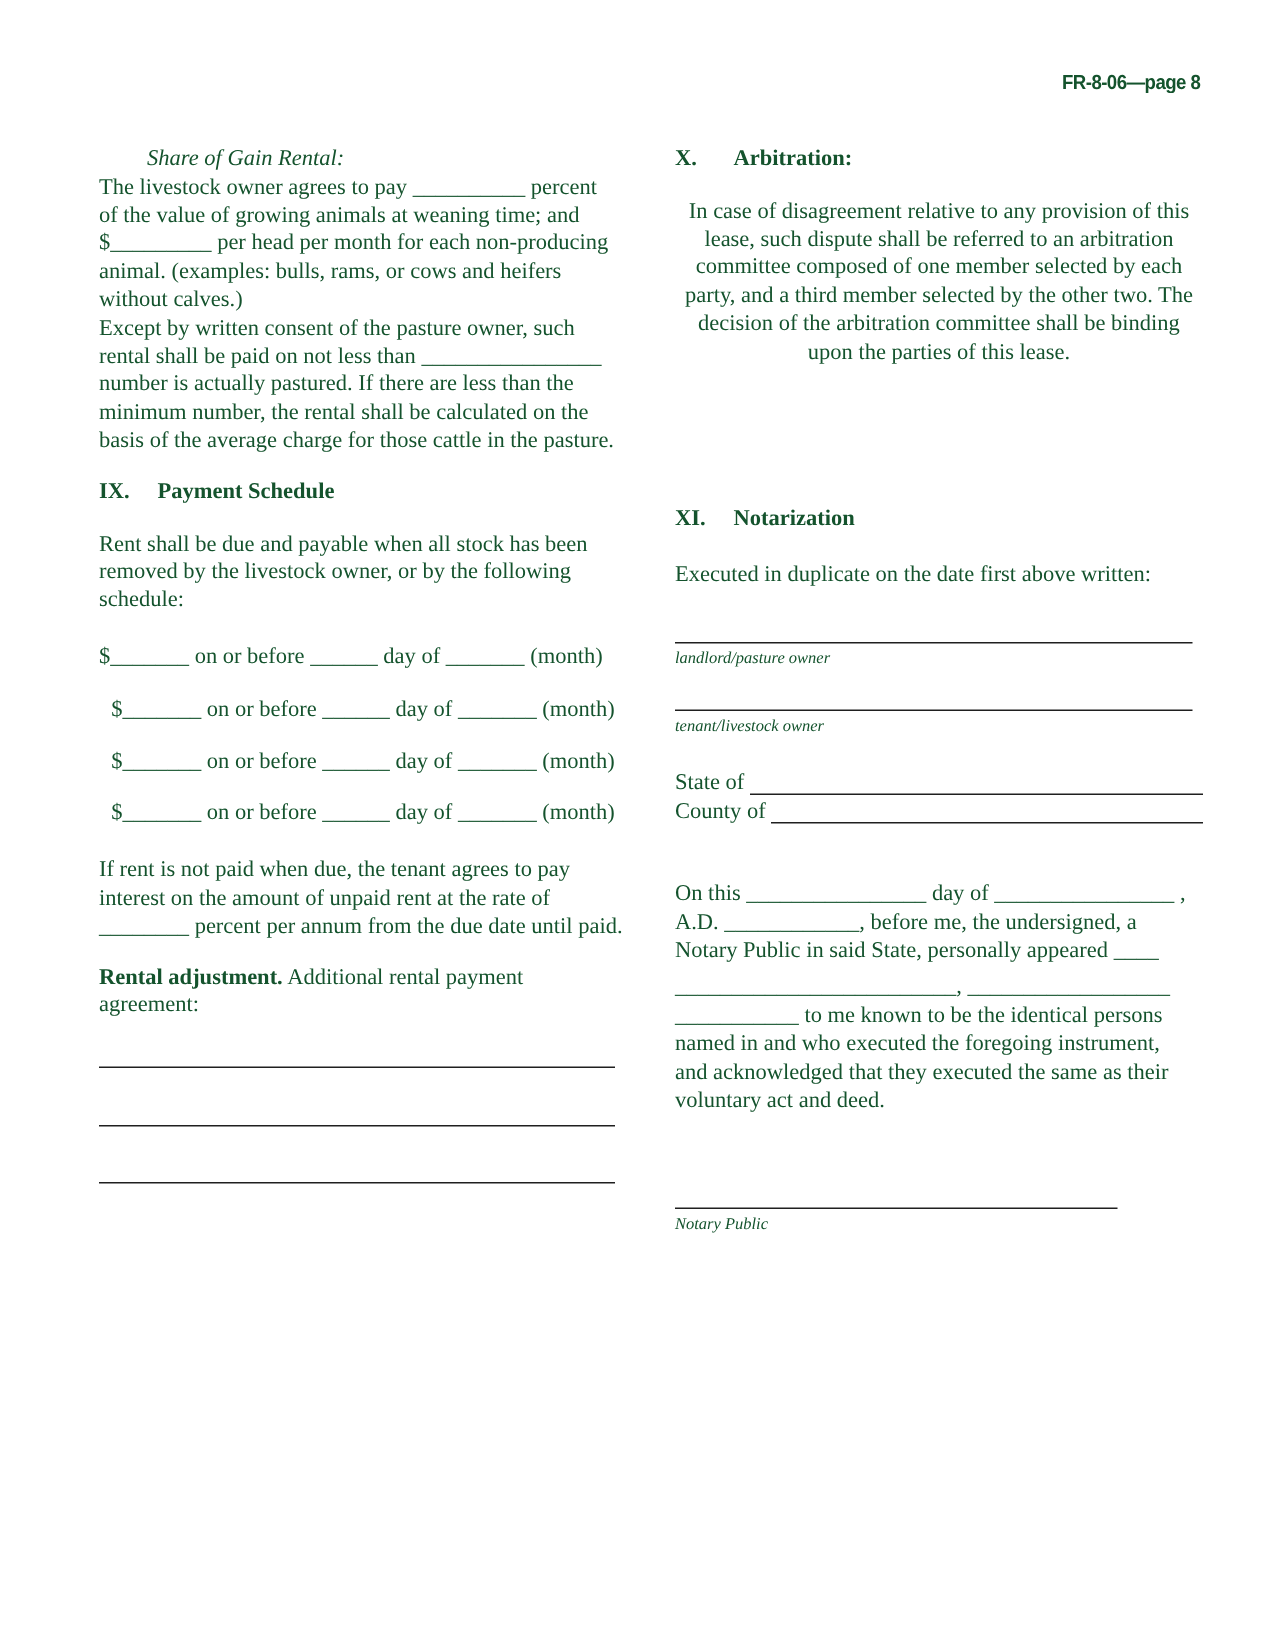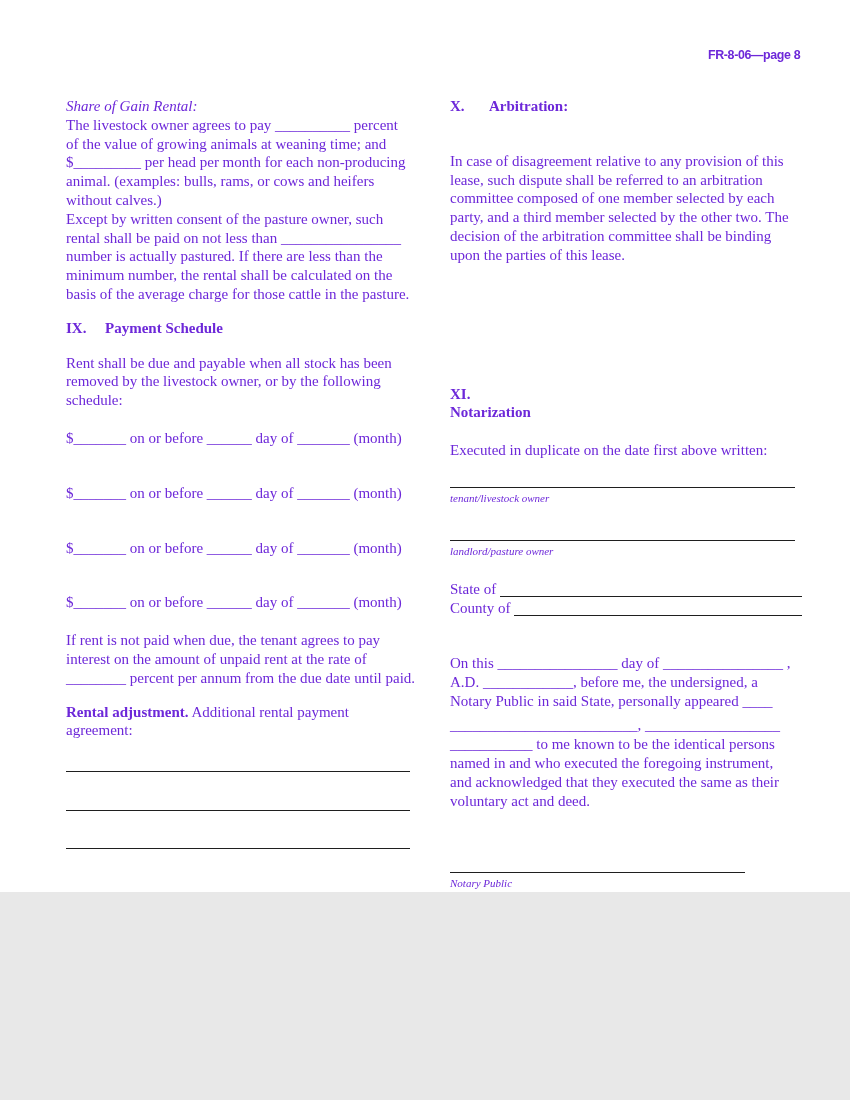--- a/index.html
+++ b/index.html
@@ -1,43 +1,43 @@
 <!DOCTYPE html>
 <html><head>
 <meta charset="utf-8">
 <style>
   html,body { margin:0; padding:0; background:#e8e8e8; }
   .page {
-    position:relative; width:850px; height:892px; margin:0 auto;
-    background:#ffffff; color:#6d28d9;
+    position:relative; width:850px; height:1100px; margin:0 auto;
+    background:#ffffff; color:#14532d;
     font-family:"Liberation Serif","DejaVu Serif",serif;
     font-size:15px; line-height:18.8px;
   }
   .doc-ref {
     position:absolute; top:46px; right:50px;
     font-family:"Liberation Sans","DejaVu Sans",sans-serif;
     font-weight:700; font-size:13.5px; letter-spacing:-0.4px;
     transform:scaleX(0.92); transform-origin:100% 50%;
   }
   .col { position:absolute; top:97px; }
   .col-left  { left:66px;  width:352px; }
   .col-right { left:450px; width:352px; }
 
   .line { white-space:pre; }
-  .italic { font-style:italic; }
+  .italic { font-style:italic;margin-left:32px; }
   .sec-head { display:flex; font-weight:700; }
   .sec-num { width:39px; flex:none; }
 
   
   .mt17 { } .mt15 { margin-top:15px; }
   .mt16 { margin-top:16px; } .mt19 { margin-top:19px; }
-  .mt18 { margin-top:36px; } .mt22 { margin-top:22px; }
+  .mt18 { margin-top:16px;text-align:center; } .mt22 { margin-top:22px; }
   .mt27 { margin-top:27px; } .mt35 { margin-top:35px; }
   .mt36 { margin-top:36px; } .mt61 { margin-top:61px; }
-  .mt200 { margin-top:120px;flex-direction:column; } .mt5 { margin-top:5px; }
+  .mt200 { margin-top:92px; } .mt5 { margin-top:5px; }
 
   .write-line { width:344px; border-bottom:1.4px solid #1f1f1f; }
   .write-first { height:31px; }
   .write-next  { height:37.5px; }
 
   .rule { height:0; border-bottom:1.4px solid #1f1f1f; width:345px; }
   .rule-notary { width:295px; }
   .sig-label {
     font-style:italic; font-size:11px; line-height:13px; margin-top:4px;
     white-space:pre;
@@ -128,27 +128,27 @@
     </div>
 
     <div class="sec-head mt200">
       <span class="sec-num">XI.</span>
       <span>Notarization</span>
     </div>
 
     <div class="line mt19">Executed in duplicate on the date first above written:</div>
 
     <div>
-      <div class="rule mt27"></div>
-      <div class="sig-label">tenant/livestock owner</div>
+      <div class="rule mt35"></div>
+      <div class="sig-label">landlord/pasture owner</div>
     </div>
 
     <div>
-      <div class="rule mt35"></div>
-      <div class="sig-label">landlord/pasture owner</div>
+      <div class="rule mt27"></div>
+      <div class="sig-label">tenant/livestock owner</div>
     </div>
 
     <div class="fill-row mt22">
       <span class="label">State of</span>
       <span class="fill"></span>
     </div>
 
     <div class="fill-row mt17">
       <span class="label">County of</span>
       <span class="fill"></span>

